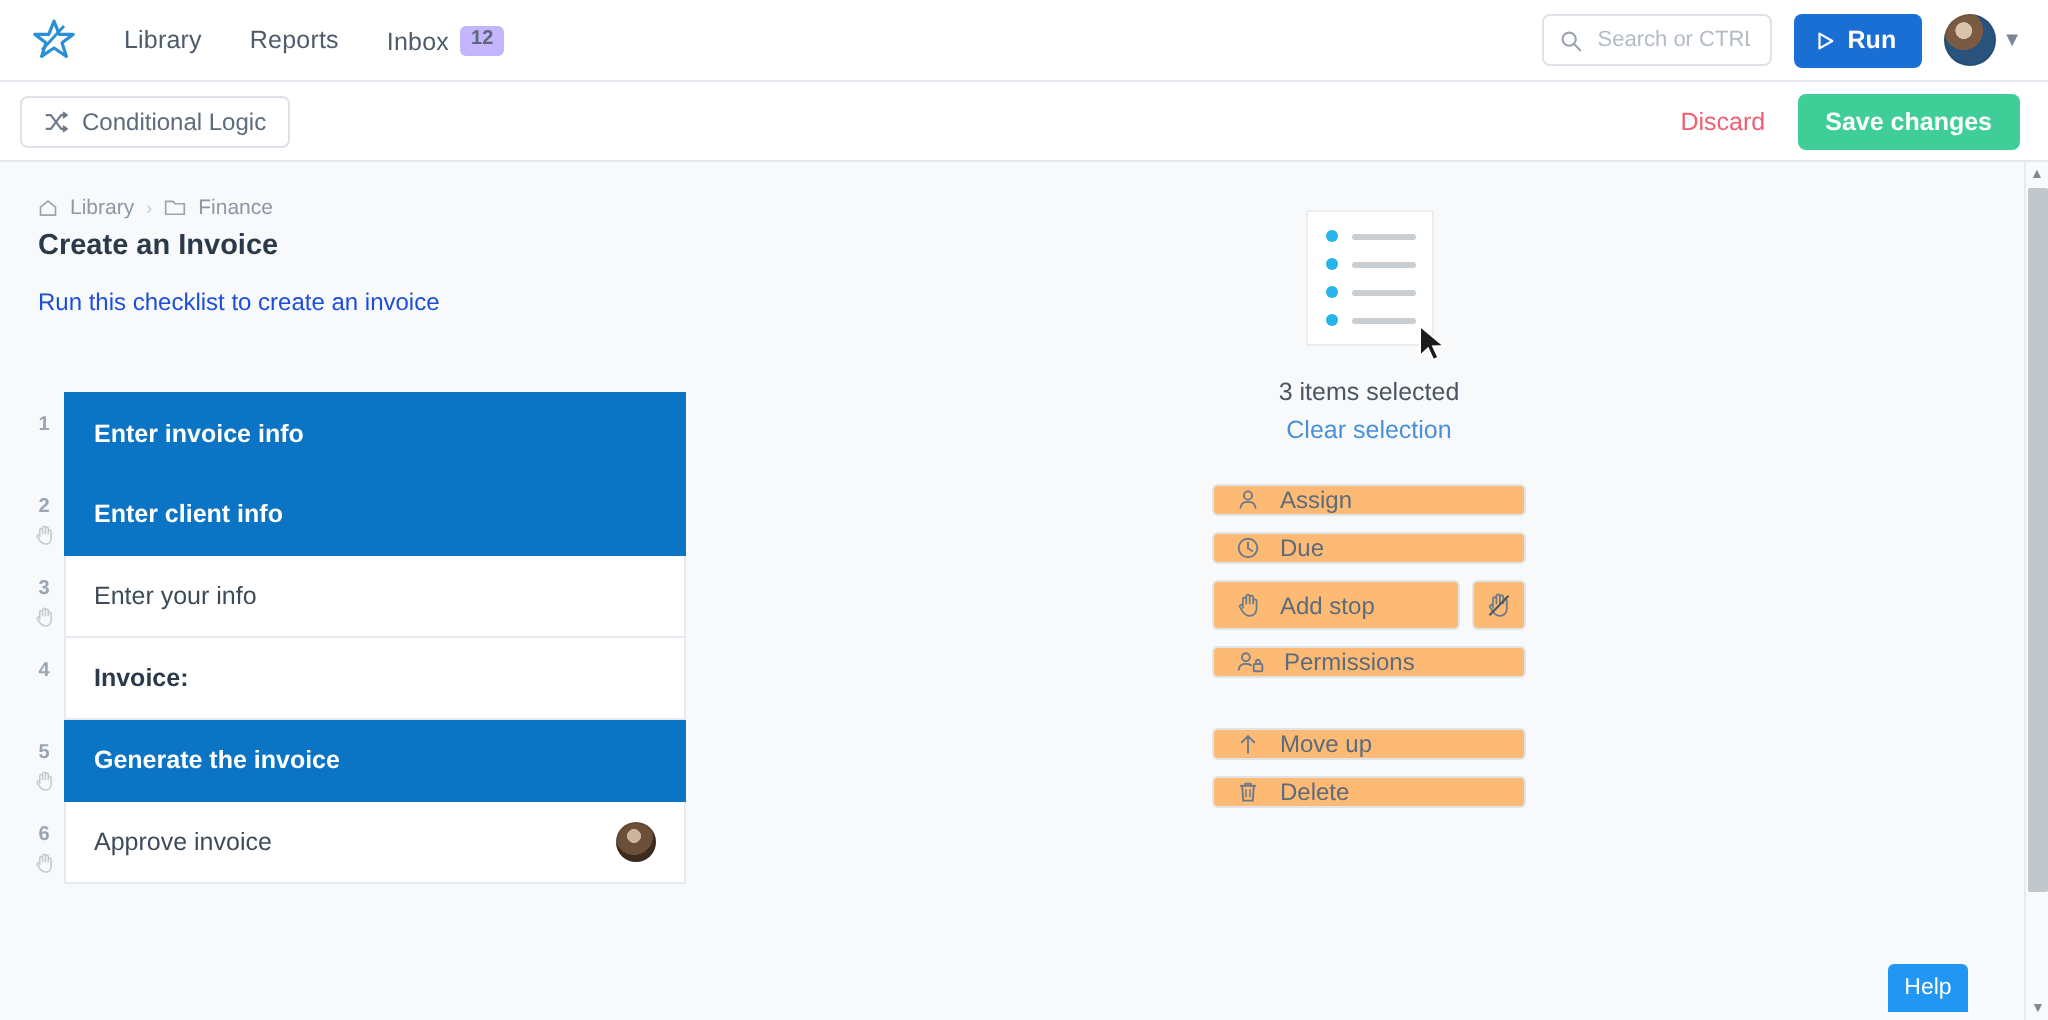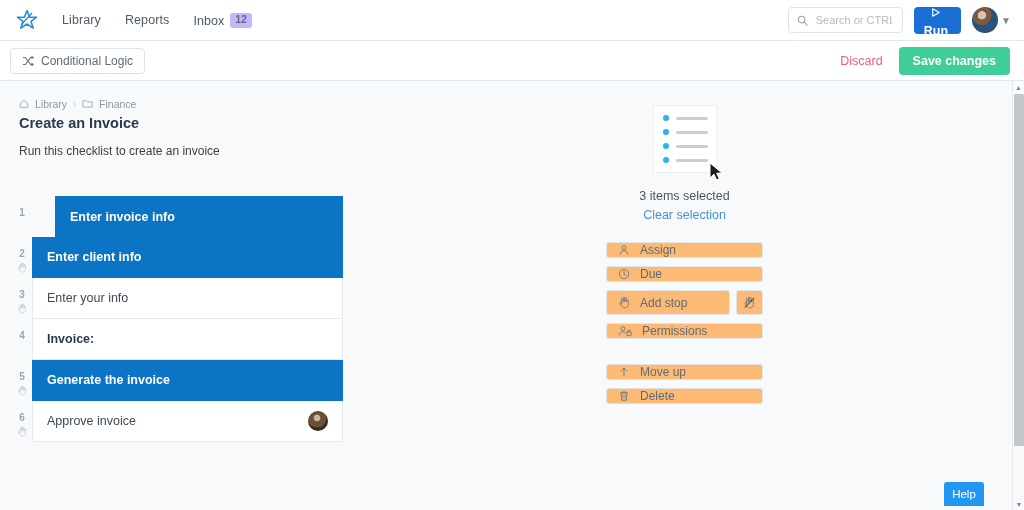--- a/index.html
+++ b/index.html
@@ -33,21 +33,21 @@
     display:flex; align-items:center; padding:0 8px; background:#fff;
   }
   .searchbox input {
     border:0; outline:0; font-size:11px; color:#a6b0bb; width:100%;
     font-family:"Liberation Sans", sans-serif; background:transparent; margin-left:6px;
   }
   .searchbox input::placeholder { color:#b3bbc4; }
   .run-btn {
     height:27px; background:#1a6fd4; color:#fff; border-radius:4px; border:0;
     font-size:12.5px; font-weight:bold; display:flex; align-items:center; gap:6px;
-    padding:0 13px 0 10px; cursor:pointer; font-family:"Liberation Sans", sans-serif;flex-direction:column;
+    padding:0 13px 0 10px; cursor:pointer; font-family:"Liberation Sans", sans-serif;
   }
   .avatar-wrap { display:flex; align-items:center; gap:3px; cursor:pointer; }
   .avatar {
     width:26px; height:26px; border-radius:50%; overflow:hidden;
     background: radial-gradient(circle at 38% 32%, #d9c3ad 0 17%, #7a5a42 18% 40%, #29527d 41% 100%);
     box-shadow: inset 0 0 0 1px rgba(0,0,0,.06);
   }
   .chev { color:#7b8794; font-size:10px; }
 
   
@@ -69,37 +69,37 @@
     font-family:"Liberation Sans", sans-serif;
   }
 
   
   .body { position:absolute; top:81px; left:0; width:1012px; height:429px; background:#f7f9fb; }
 
   .crumb { position:absolute; top:17px; left:19px; display:flex; align-items:center; gap:6px; font-size:10.5px; color:#8d98a4; }
   .crumb a { color:#8d98a4; text-decoration:none; cursor:pointer; }
   .crumb .sep { color:#c2c9d1; font-size:9px; }
   .page-title { position:absolute; top:34px; left:19px; font-size:14.5px; color:#2b3a4a; font-weight:bold; }
-  .page-sub { position:absolute; top:63px; left:19px; font-size:12px; color:#404040; }
+  .page-sub { position:absolute; top:63px; left:19px; font-size:12px; color:#1d4ed8; }
 
   
   .tasklist { position:absolute; top:115px; left:12px; width:331px; }
   .task-row { position:relative; display:flex; align-items:stretch; min-height:41px; }
   .task-num {
     width:20px; flex:none; display:flex; flex-direction:column; align-items:center;
     padding-top:12px; gap:3px;
   }
   .task-num .n { font-size:10px; color:#9aa5b1; font-weight:bold; line-height:10px; }
   .task-num .stopicon { opacity:.55; }
   .task-body {
     flex:1; background:#fff; border:1px solid #e6eaee; border-top:0;
     display:flex; align-items:center; padding:0 14px; min-height:41px;
     font-size:12.5px; color:#3d4a57;
   }
-  .task-row:first-child .task-body { border-top:1px solid #e6eaee;margin-left:23px; }
+  .task-row:first-child .task-body { border-top:1px solid #e6eaee; }
   .task-row.selected .task-body { background:#0c74c4; border-color:#0c74c4; color:#fff; font-weight:bold; }
   .task-row.bold .task-body { color:#2b3a4a; font-weight:bold; }
   .task-body .spacer { flex:1; }
   .row-avatar {
     width:20px; height:20px; border-radius:50%;
     background: radial-gradient(circle at 45% 35%, #cbb49b 0 20%, #6b4f38 21% 55%, #3e2c1e 56% 100%);
     box-shadow: inset 0 0 0 1px rgba(0,0,0,.08);
   }
 
   

